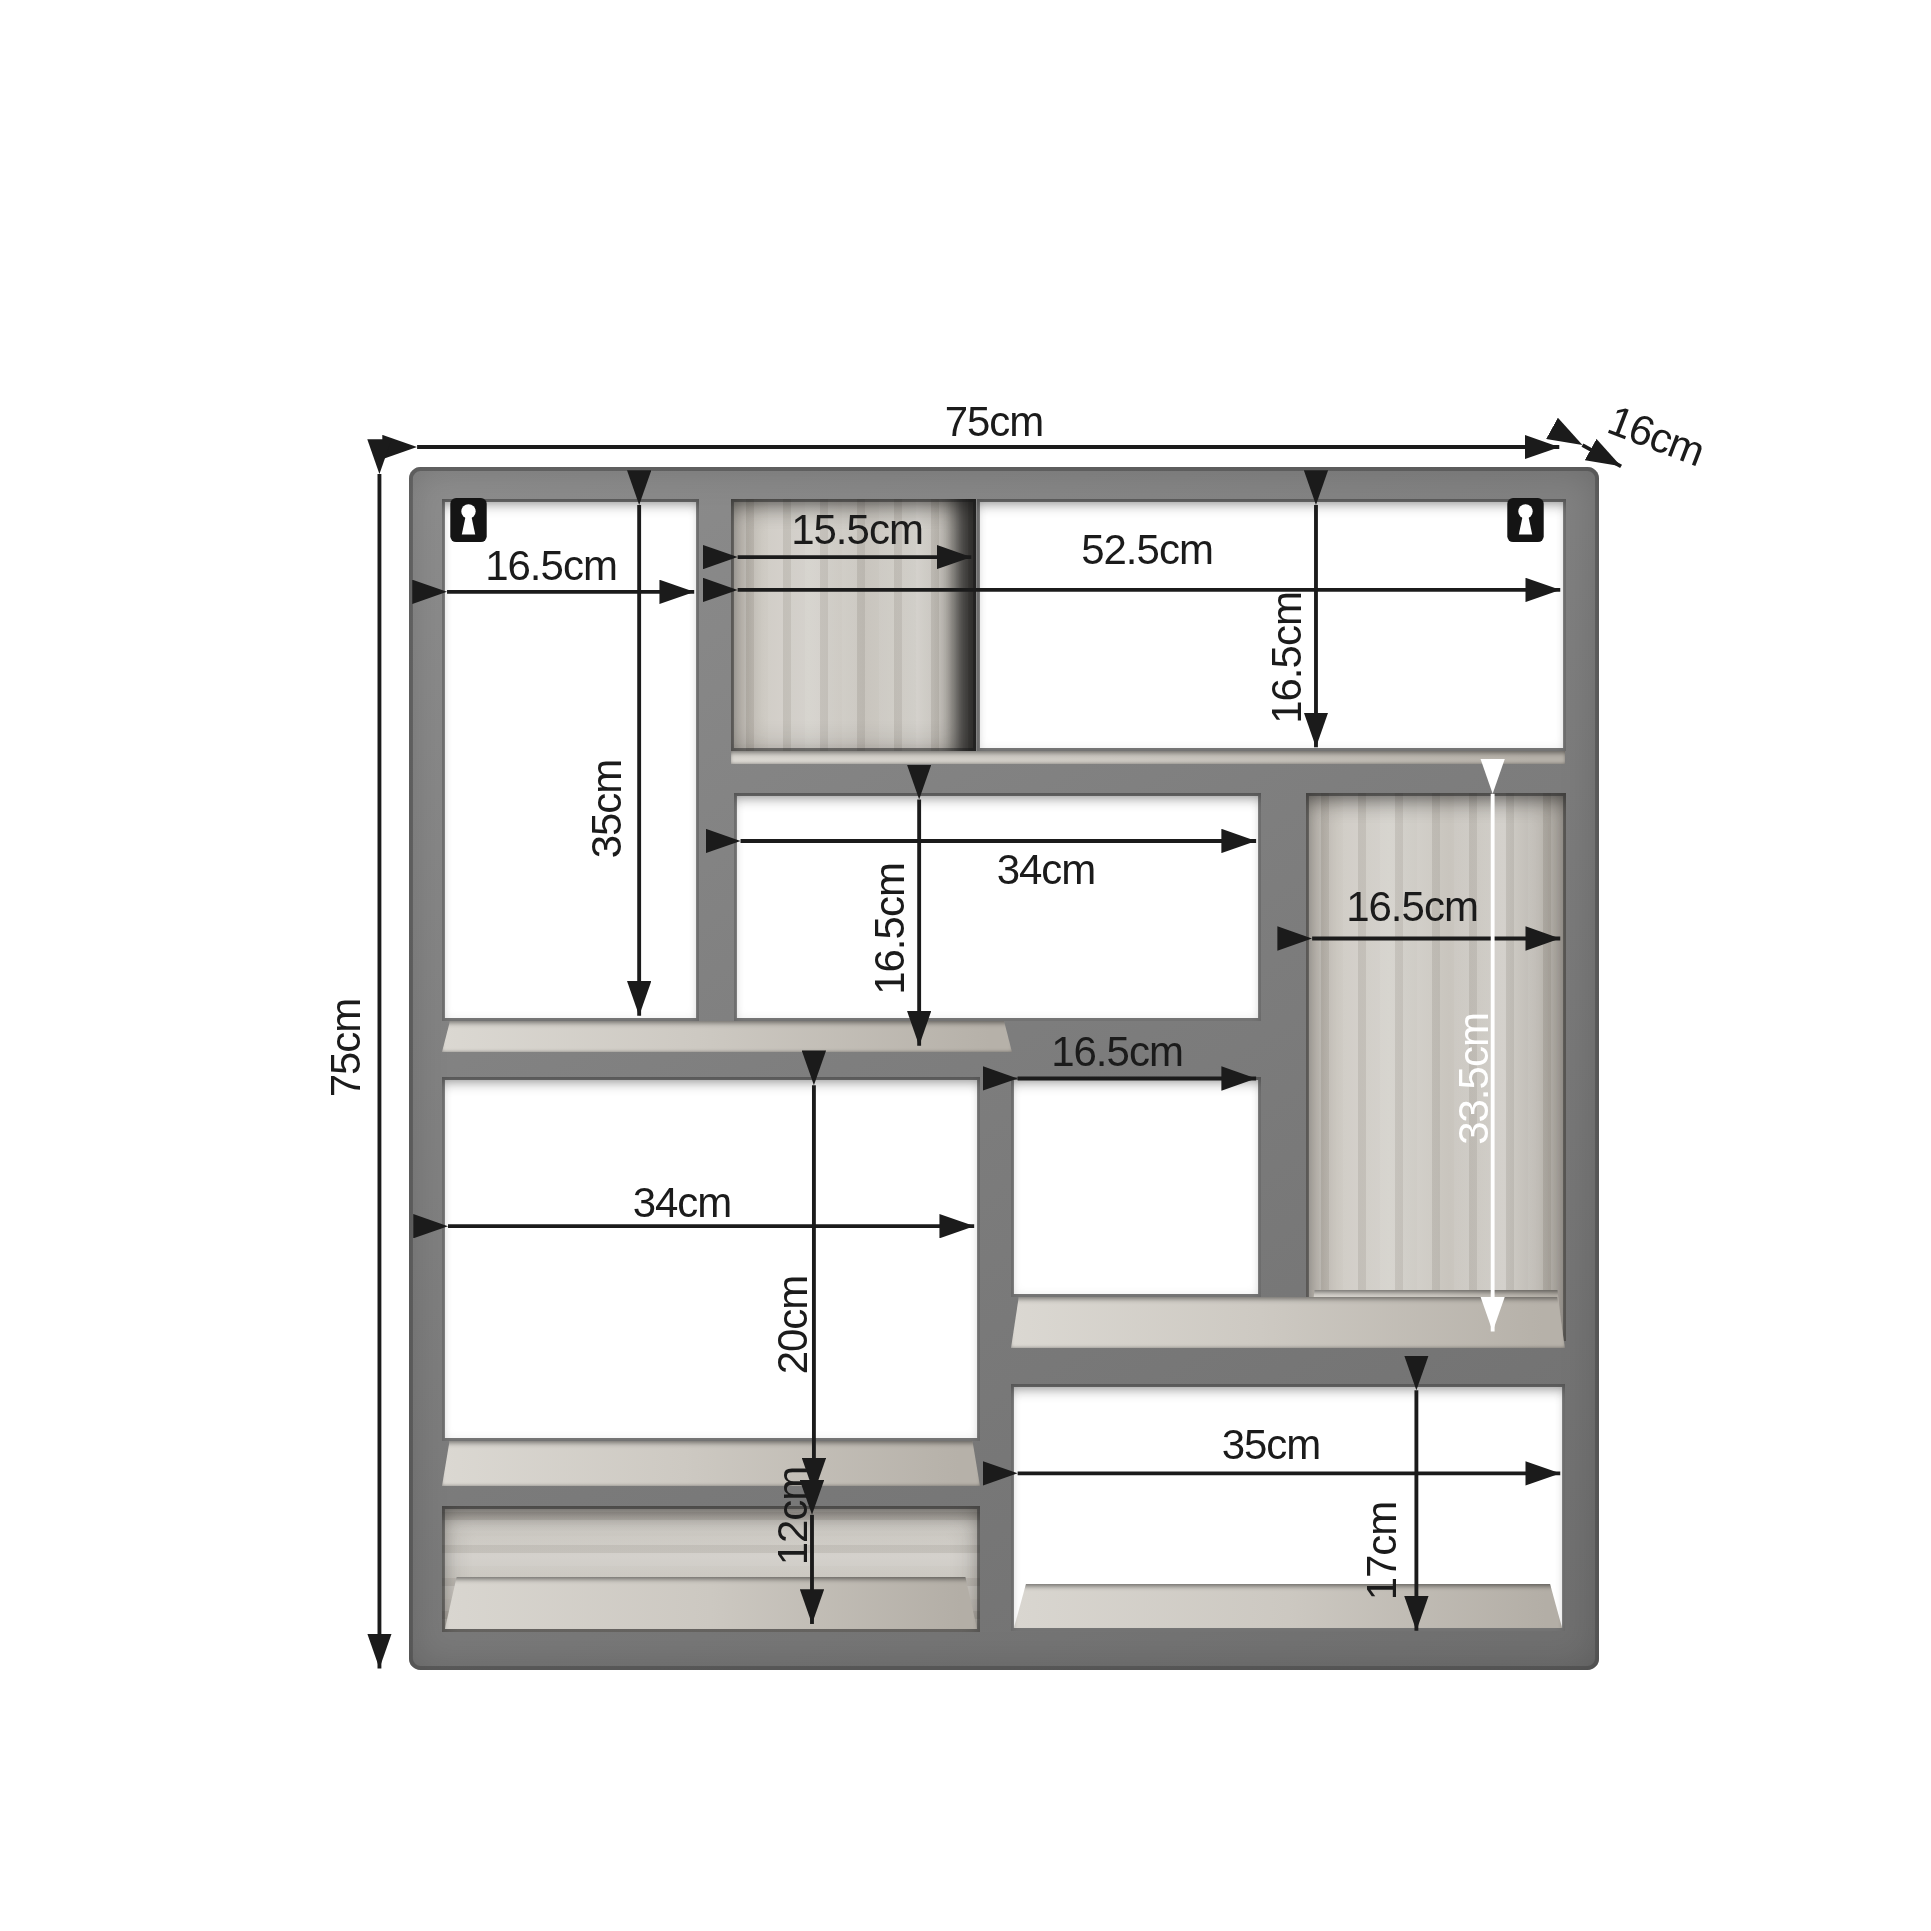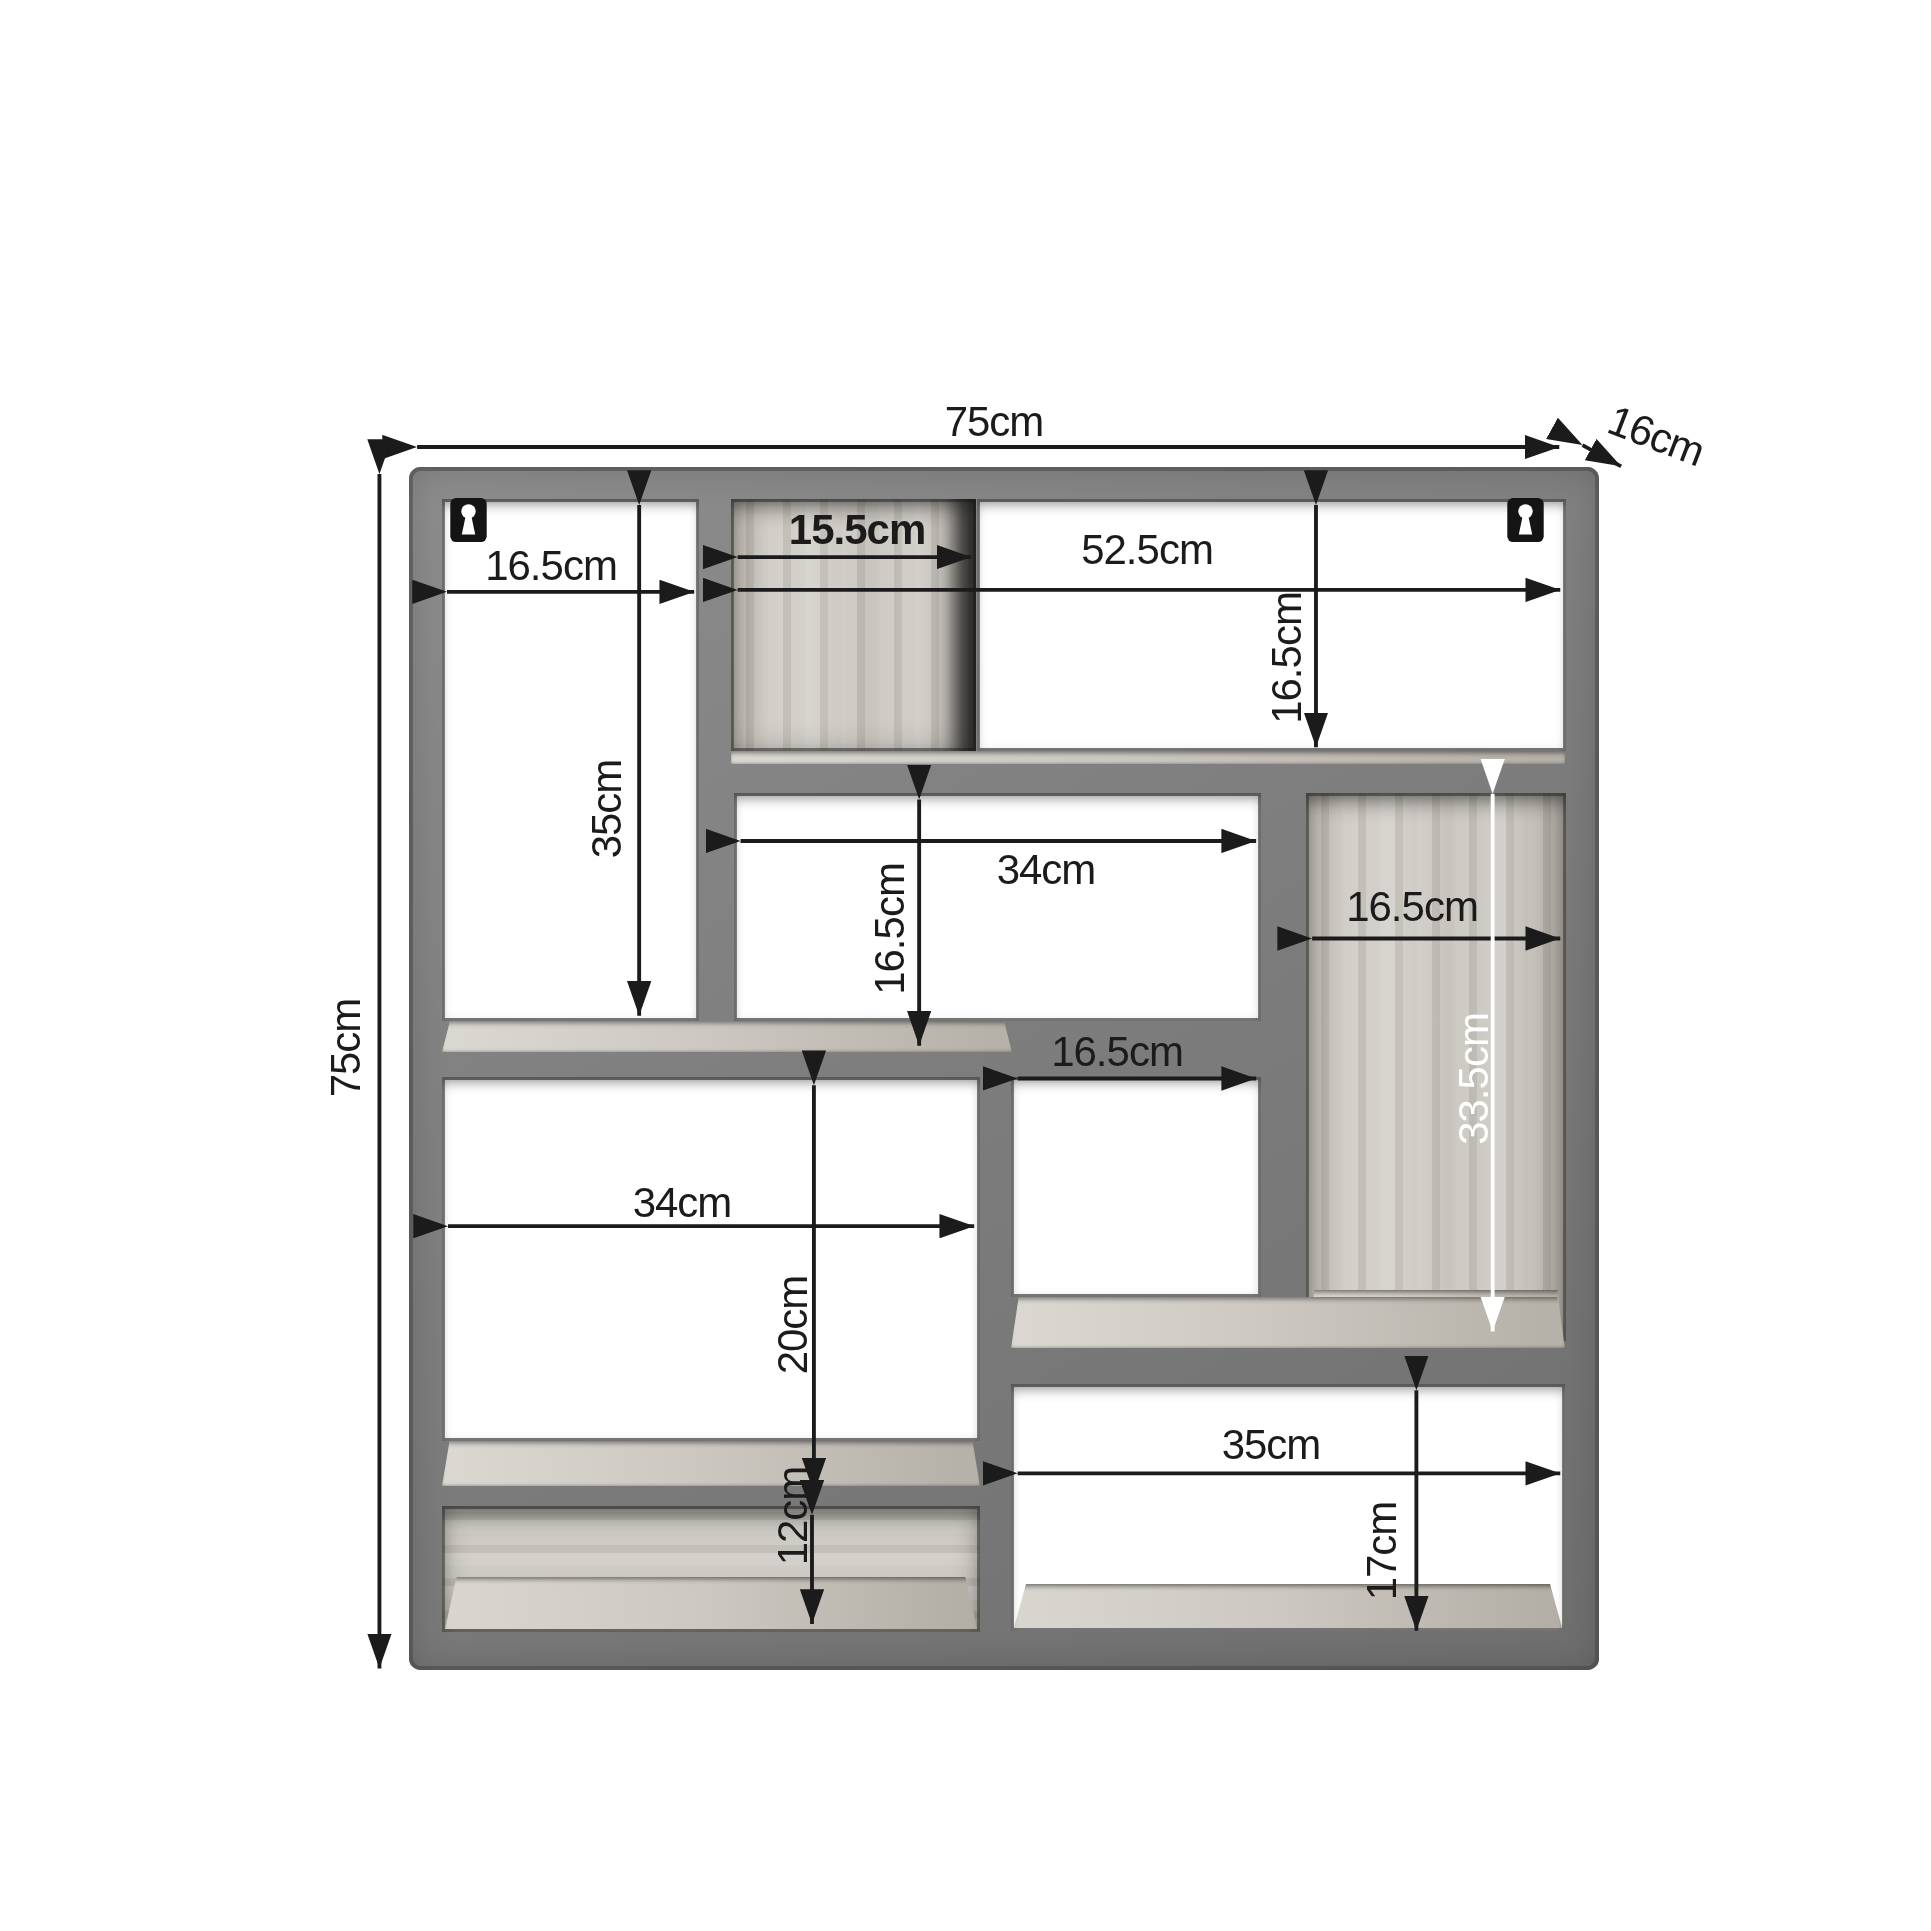--- a/index.html
+++ b/index.html
@@ -134,21 +134,21 @@
     </g>
     <g stroke="#ffffff" stroke-width="4">
       <line x1="1546" y1="822" x2="1546" y2="1379" marker-start="url(#ahw)" marker-end="url(#ahw)"></line>
     </g>
   </svg>
 
   <div class="dim" style="left:994px;top:422px;">75cm</div>
   <div class="dim tilt" style="left:1656px;top:436px;">16cm</div>
   <div class="dim v" style="left:346px;top:1048px;">75cm</div>
   <div class="dim" style="left:551px;top:566px;">16.5cm</div>
-  <div class="dim" style="left:857px;top:530px;font-weight:bold;">15.5cm</div>
+  <div class="dim" style="left:857px;top:530px;">15.5cm</div>
   <div class="dim" style="left:1147px;top:550px;">52.5cm</div>
   <div class="dim v" style="left:1287px;top:658px;">16.5cm</div>
   <div class="dim v" style="left:607px;top:809px;">35cm</div>
   <div class="dim" style="left:1046px;top:870px;">34cm</div>
   <div class="dim v" style="left:890px;top:929px;">16.5cm</div>
   <div class="dim" style="left:1412px;top:907px;">16.5cm</div>
   <div class="dim" style="left:1117px;top:1052px;">16.5cm</div>
   <div class="dim v light" style="left:1474px;top:1079px;">33.5cm</div>
   <div class="dim" style="left:682px;top:1203px;">34cm</div>
   <div class="dim v" style="left:793px;top:1325px;">20cm</div>

